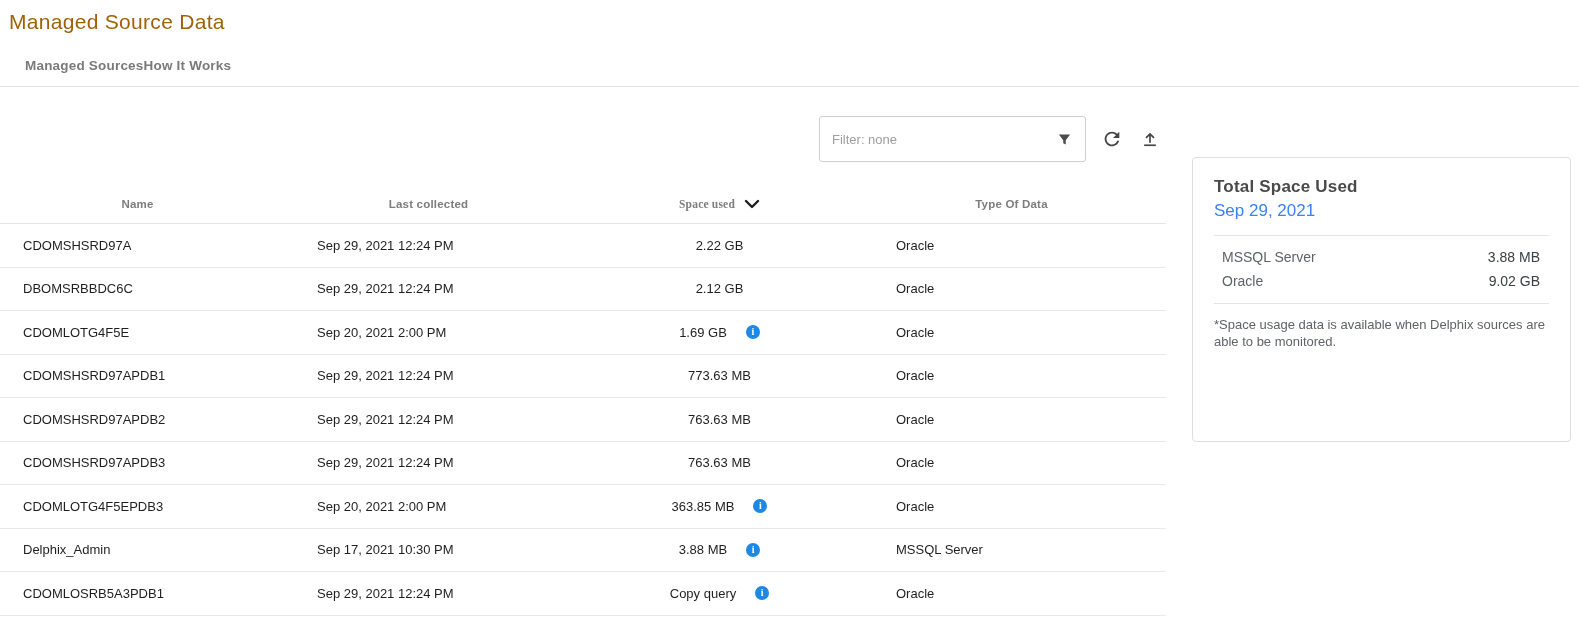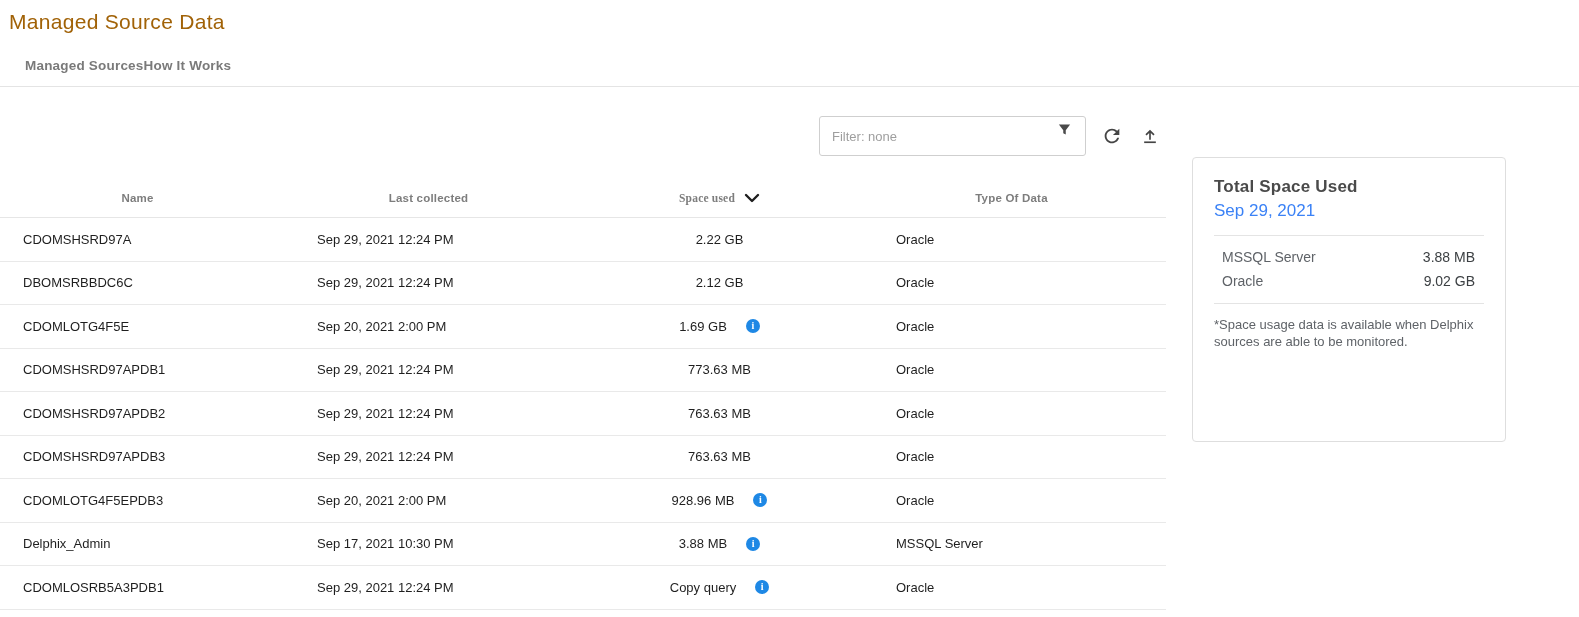--- a/index.html
+++ b/index.html
@@ -38,24 +38,25 @@
 
   
   .toolbar {
     display: flex;
     justify-content: flex-end;
     align-items: center;
     margin: 29px 4px 0 0;
     gap: 14px;
   }
   .filter-box {
-    width: 267px; height: 40px;
+    width: 267px; height: 46px;
     border: 1px solid #cfcfcf;
     border-radius: 3px;
     display: flex;
+    align-items: center;
     padding: 0 9px 0 12px;
     gap: 6px;
   }
   .filter-box input {
     border: none; outline: none;
     flex: 1;
     font-size: 13px;
     font-family: "Liberation Sans", sans-serif;
     color: #424242;
   }
@@ -108,21 +109,21 @@
     font-size: 10px;
     font-weight: bold;
     line-height: 14px;
     text-align: center;
     font-family: "Liberation Serif", serif;
     cursor: pointer;
   }
 
   
   .side-card {
-    width: 314px;
+    width: 379px;
     margin: 70px 0 0 26px;
     border: 1px solid #dedede;
     border-radius: 4px;
     padding: 19px 21px 18px 21px;
     min-height: 285px;
   }
   .side-card-title {
     font-size: 17px;
     font-weight: bold;
     color: #4a4a4a;
@@ -284,21 +285,21 @@
       <span>763.63 MB</span>
 
     </div>
     <div class="td-type">Oracle</div>
   </div>
 
   <div class="trow">
     <div class="td-name">CDOMLOTG4F5EPDB3</div>
     <div class="td-date">Sep 20, 2021 2:00 PM</div>
     <div class="td-space">
-      <span>928.96 MB</span>
+      <span>363.85 MB</span>
       <span class="info-dot">i</span>
     </div>
     <div class="td-type">Oracle</div>
   </div>
 
   <div class="trow">
     <div class="td-name">Delphix_Admin</div>
     <div class="td-date">Sep 17, 2021 10:30 PM</div>
     <div class="td-space">
       <span>3.88 MB</span>

